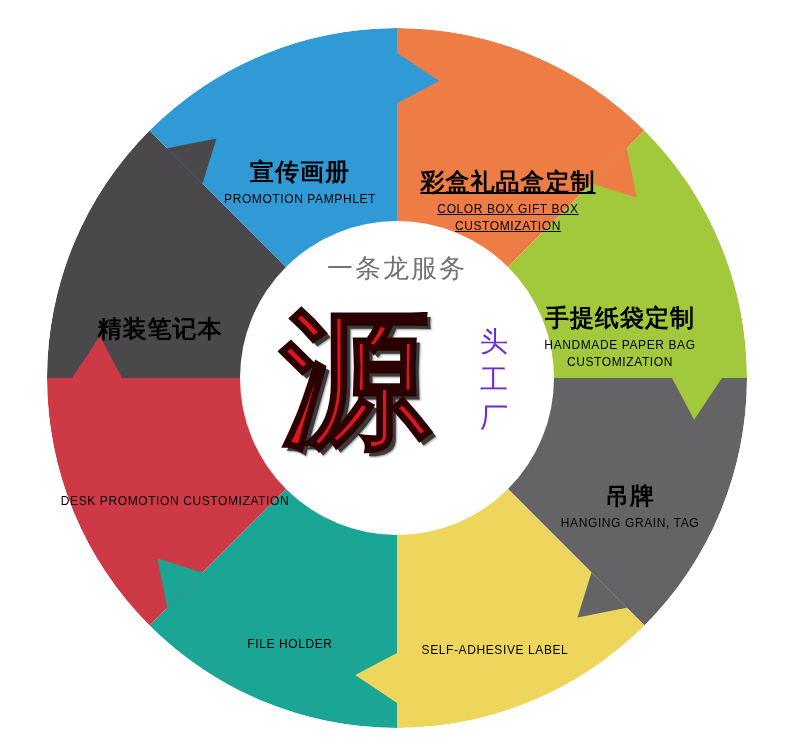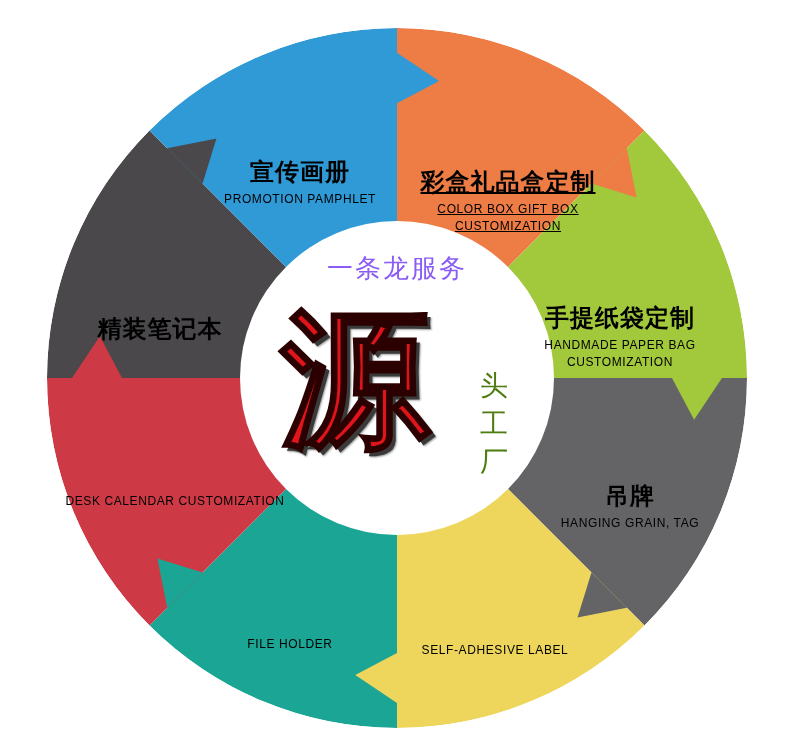--- a/index.html
+++ b/index.html
@@ -3,28 +3,28 @@
 <meta charset="utf-8">
 <style>
   html, body { margin: 0; padding: 0; background: #ffffff; }
   body { width: 790px; height: 749px; position: relative; overflow: hidden;
          font-family: "DejaVu Sans", sans-serif; }
   #wheel { position: absolute; left: 0; top: 0; }
   .label { position: absolute; text-align: center; color: #000000; transform: translate(-50%, -50%); white-space: nowrap; margin-top: 44px; }
   .label .zh { font-family: "DejaVu Serif", serif; font-weight: bold; font-size: 24px; letter-spacing: 1px; line-height: 30px; }
   .label .en { font-family: "Liberation Sans", sans-serif; font-size: 12px; letter-spacing: 0.6px; line-height: 17px; margin-top: 4px; }
   .center-top { position: absolute; left: 397px; top: 268px; transform: translate(-50%, -50%);
-                font-family: "DejaVu Sans", sans-serif; font-size: 26px; color: #8b5cf6; letter-spacing: 2px; white-space: nowrap; }
+                font-family: "DejaVu Sans", sans-serif; font-size: 26px; color: #737373; letter-spacing: 2px; white-space: nowrap; }
   .center-big { position: absolute; left: 355px; top: 378px; transform: translate(-50%, -50%);
                 font-family: "DejaVu Serif", serif; font-weight: bold; font-size: 150px; line-height: 150px;
                 color: #e0141b; -webkit-text-stroke: 2px #2a0000;
                 text-shadow: 4px 4px 0 #3a3a3a, 5px 5px 2px rgba(0,0,0,0.4); }
   .center-side { position: absolute; left: 494px; top: 380px; transform: translate(-50%, -50%);
-                 font-family: "DejaVu Sans", sans-serif; font-size: 28px; color: #4d7c0f; line-height: 38px;
-                 width: 34px; text-align: center; margin-top: 44px; }
+                 font-family: "DejaVu Sans", sans-serif; font-size: 28px; color: #6d28d9; line-height: 38px;
+                 width: 34px; text-align: center; }
 </style>
 </head>
 <body>
 
 <svg id="wheel" width="790" height="749" viewBox="0 0 790 749" xmlns="http://www.w3.org/2000/svg">
   <clipPath id="outerClip">
       <circle cx="397" cy="378" r="350"></circle>
     </clipPath>
     <g id="segments" clip-path="url(#outerClip)">
       <path d="M397,378 L397,28 A350,350 0 0 1 644.4873734152916,130.51262658470839 L626.809703885628,148.19029611437207 L636.5906530141879,197.45549305438553 L591.4543648263005,183.54563517369945 Z" fill="#ee7c45"></path>
@@ -75,21 +75,21 @@
 
 <div class="label" style="left:495px; top:604px;">
   <div class="en">SELF-ADHESIVE LABEL</div>
 </div>
 
 <div class="label" style="left:290px; top:598px;">
   <div class="en">FILE HOLDER</div>
 </div>
 
 <div class="label" style="left:175px; top:455px;">
-  <div class="en">DESK CALENDAR CUSTOMIZATION</div>
+  <div class="en">DESK PROMOTION CUSTOMIZATION</div>
 </div>
 
 <div class="label" style="left:160px; top:285px;">
   <div class="zh">精装笔记本</div>
 </div>
 
 <div class="center-top">一条龙服务</div>
 <div class="center-big">源</div>
 <div class="center-side">头工厂</div>
 

